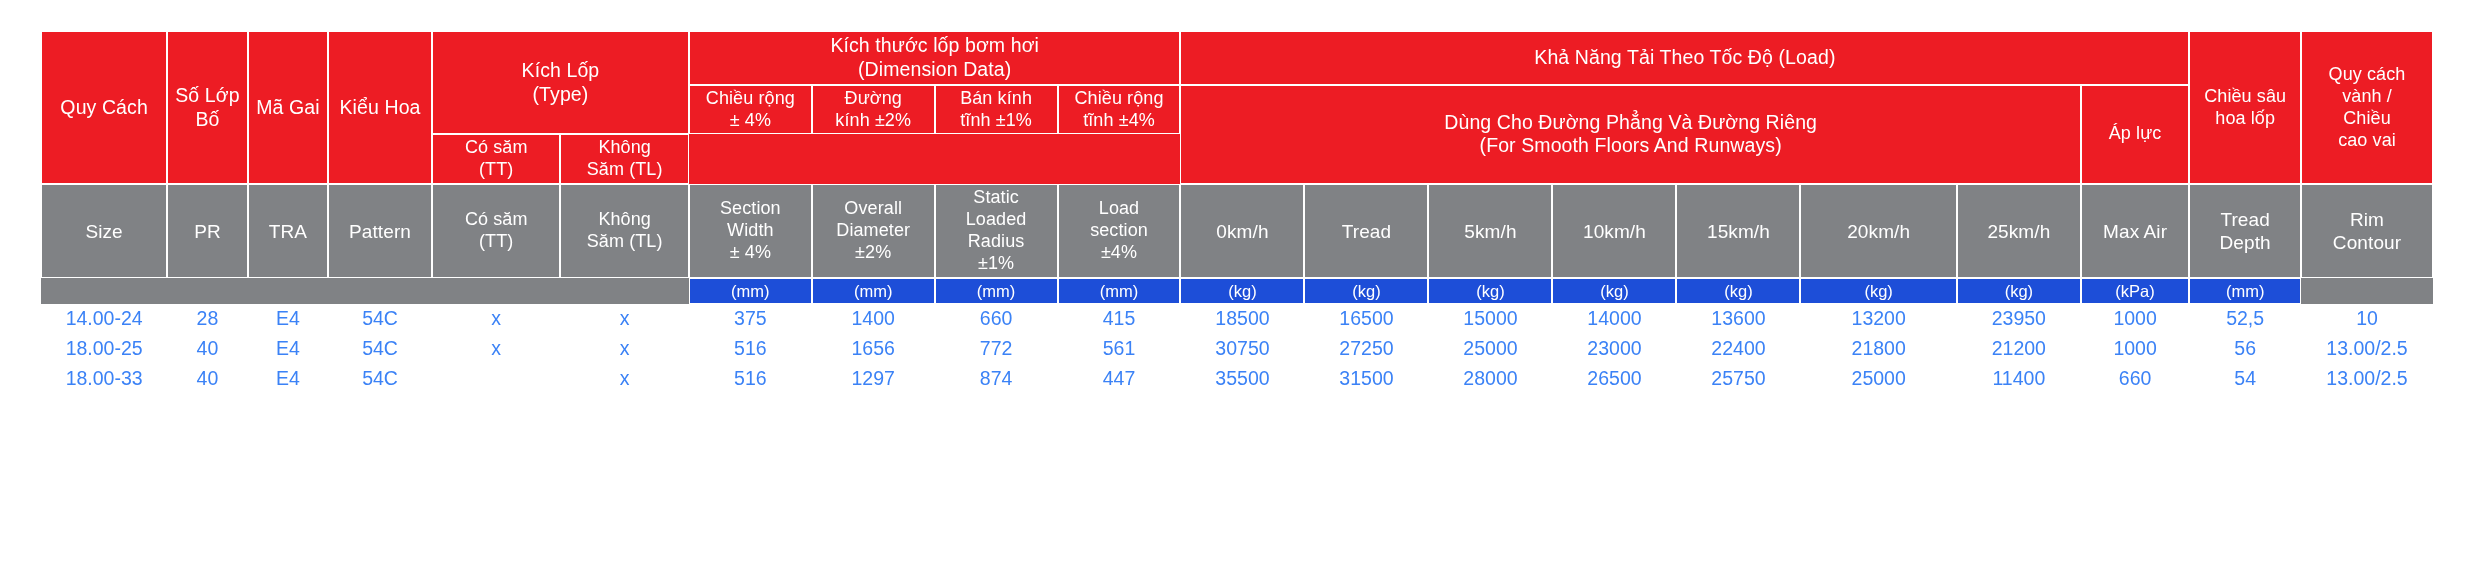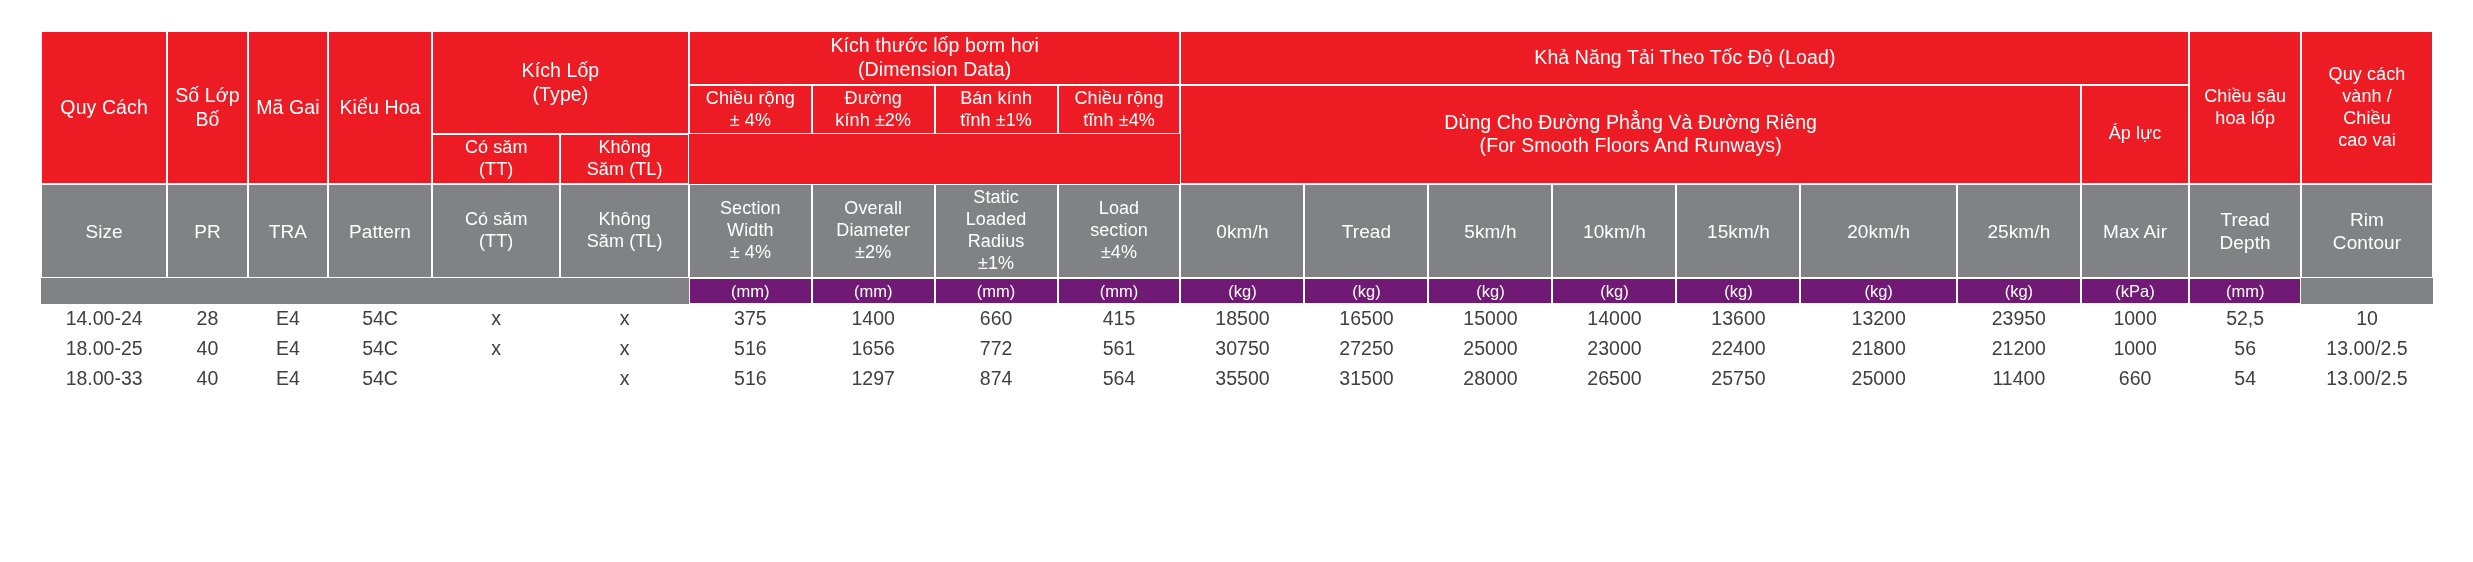--- a/index.html
+++ b/index.html
@@ -48,29 +48,29 @@
   
   .hg {
     background: #808285;
     color: #ffffff;
     font-size: 19px;
     letter-spacing: 0.1px;
   }
   .hg.small { font-size: 18px; }
   
   .hb {
-    background: #701a75;
+    background: #1d4ed8;
     color: #ffffff;
     font-size: 16.5px;
   }
   .hb.blank { background: #808285; border-color: #808285; }
   
   .dc {
     background: #ffffff;
-    color: #404040;
+    color: #3b82f6;
     font-size: 19.5px;
     border: 1px solid #c9c9c9;
     height: 29px;
   }
   .lbl-two { display: block; }
 </style>
 </head>
 <body>
 
 <div class="sheet">
@@ -293,21 +293,21 @@
   <tr>
     <td class="dc">18.00-33</td>
     <td class="dc">40</td>
     <td class="dc">E4</td>
     <td class="dc">54C</td>
     <td class="dc"></td>
     <td class="dc">x</td>
     <td class="dc">516</td>
     <td class="dc">1297</td>
     <td class="dc">874</td>
-    <td class="dc">564</td>
+    <td class="dc">447</td>
     <td class="dc">35500</td>
     <td class="dc">31500</td>
     <td class="dc">28000</td>
     <td class="dc">26500</td>
     <td class="dc">25750</td>
     <td class="dc">25000</td>
     <td class="dc">11400</td>
     <td class="dc">660</td>
     <td class="dc">54</td>
     <td class="dc">13.00/2.5</td>

